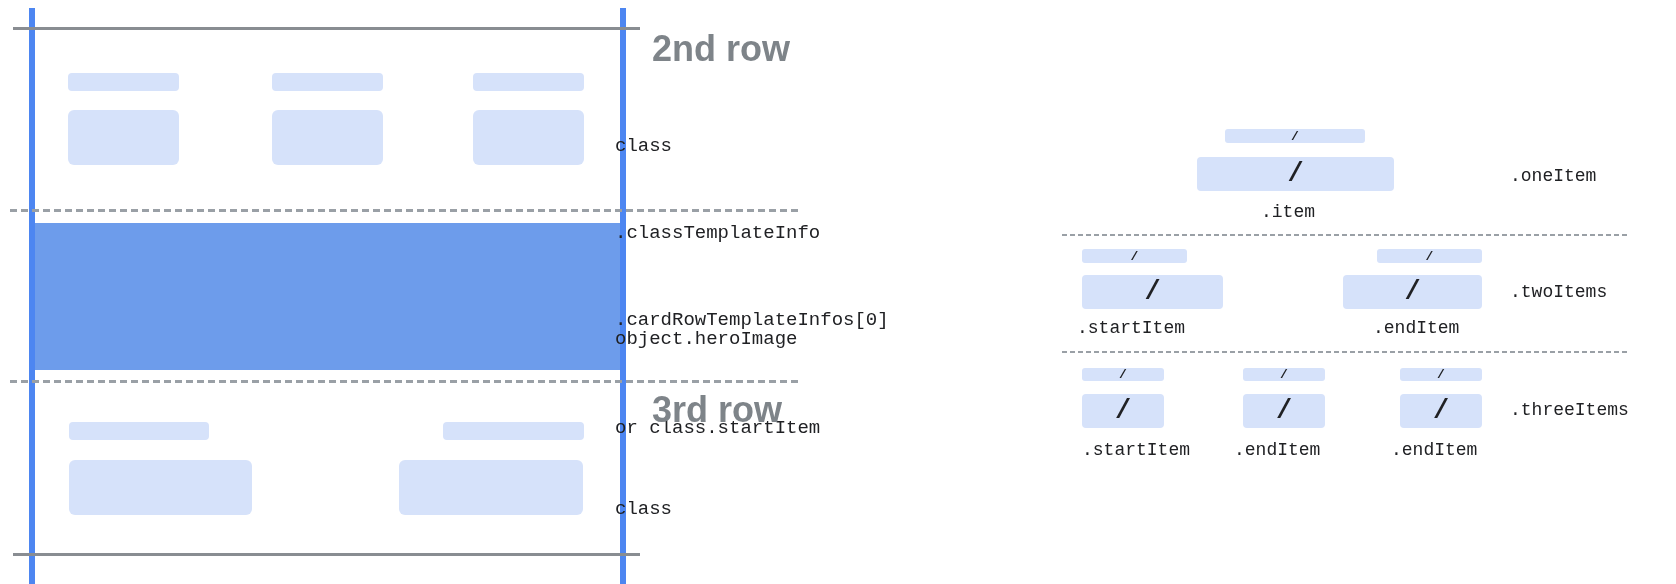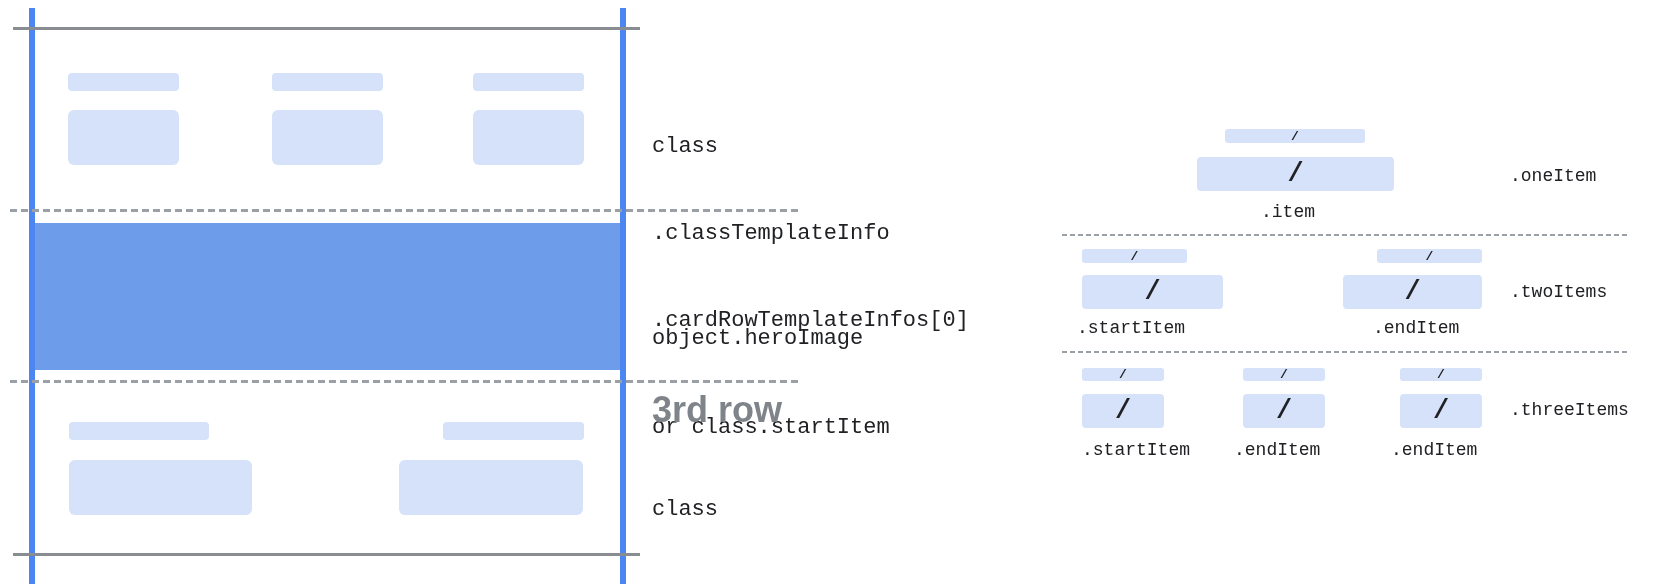--- a/index.html
+++ b/index.html
@@ -12,21 +12,21 @@
          background:repeating-linear-gradient(90deg,var(--dash-gray,#9aa0a6) 0 7px,transparent 7px 11px);}
   .dashR{position:absolute;left:1062px;width:568px;height:2px;
          background:repeating-linear-gradient(90deg,var(--dash-gray,#9aa0a6) 0 5px,transparent 5px 8px);}
   
   .ph{position:absolute;background:var(--placeholder-blue,#d6e2fa);border-radius:4px;}
   .ph.big{border-radius:6px;}
   .hero{position:absolute;left:35px;top:223px;width:585px;height:147px;background:var(--hero-blue,#6d9ceb);}
   
   .heading{position:absolute;left:652px;font-family:"Liberation Sans","DejaVu Sans",sans-serif;
            font-weight:700;font-size:36px;line-height:36px;color:var(--heading-gray,#7e8489);}
-  .code{position:absolute;left:652px;font-size:22px;line-height:29px;color:var(--code-text,#202124);white-space:pre;}
+  .code{position:absolute;left:615px;font-size:19px;line-height:29px;color:var(--code-text,#202124);white-space:pre;}
   .code div{height:29px;}
   
   .bar{position:absolute;background:var(--placeholder-blue,#d6e2fa);display:flex;align-items:center;
        justify-content:center;color:var(--code-text,#202124);}
   .bar.sm{height:14px;border-radius:3px;font-size:13px;font-weight:700;}
   .bar.lg{height:34px;border-radius:4px;font-size:27px;font-weight:700;}
   .lbl{position:absolute;font-size:18px;line-height:23px;color:var(--code-text,#202124);white-space:pre;}
 </style>
 </head>
 <body>
@@ -47,20 +47,21 @@
   <div class="ph" style="left:473px;top:73px;width:111px;height:18px"></div>
   <div class="ph big" style="left:473px;top:110px;width:111px;height:55px"></div>
 
   <div class="hero"></div>
 
   <div class="ph" style="left:69px;top:422px;width:140px;height:18px"></div>
   <div class="ph big" style="left:69px;top:460px;width:183px;height:55px"></div>
   <div class="ph" style="left:443px;top:422px;width:141px;height:18px"></div>
   <div class="ph big" style="left:399px;top:460px;width:184px;height:55px"></div>
 
+  <div class="heading" style="top:31px">2nd row</div>
   <div class="code" style="top:74px">
     <div>class</div>
     <div>.classTemplateInfo</div>
     <div>.cardRowTemplateInfos[0]</div>
   </div>
 
   <div class="code" style="top:264px;line-height:30px">
     <div>object.heroImage</div>
     <div>or class.startItem</div>
   </div>

